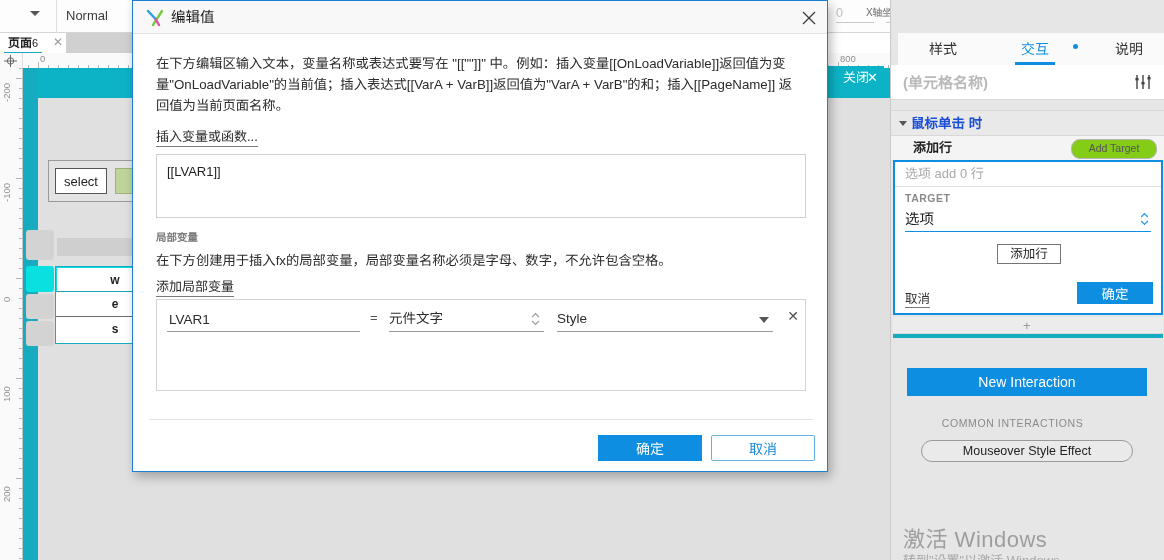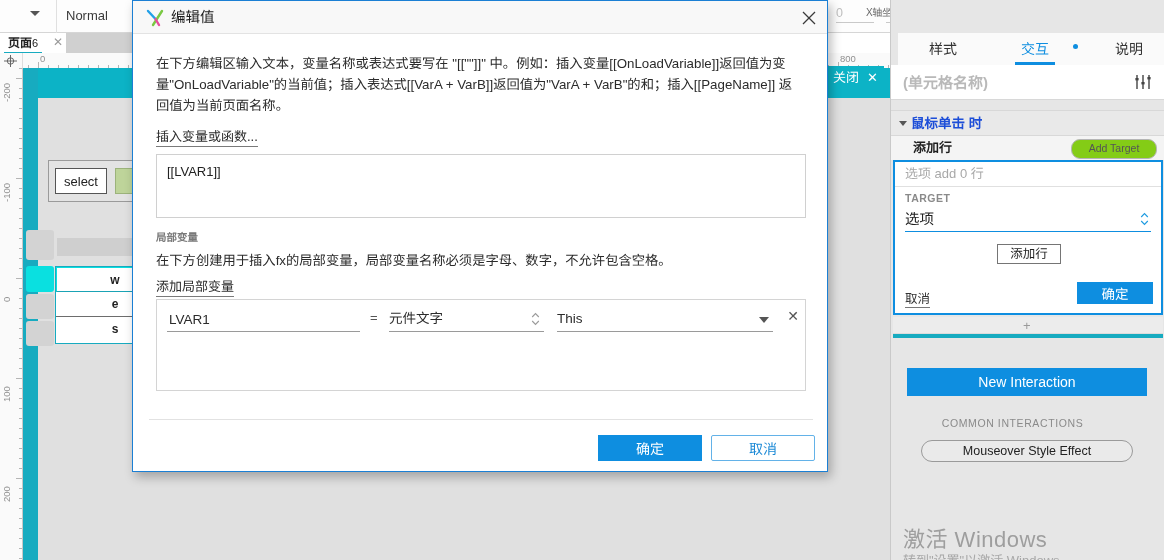--- a/index.html
+++ b/index.html
@@ -119,21 +119,21 @@
     font-size:12px; font-weight:bold; color:#222;
     border-bottom:1px solid #6d6d6d; box-sizing:border-box; background:#fff;
   }
   .tr.first { border:1px solid #0ae0e0; border-bottom:1px solid #1aa3b5; }
   .tr.last { border-bottom:none; }
 
   
   .closetag {
     position:absolute; left:828px; top:66px; width:56px; height:24px;
     background:#0cb3c6; color:#fff; font-size:13px; line-height:24px;
-    box-sizing:border-box; padding-left:5px;
+    box-sizing:border-box; padding-left:15px;
   }
   .closetag .x { position:absolute; right:6px; top:0; font-size:13px; color:#fff; }
   .modal {
     position:absolute; left:132px; top:0px; width:696px; height:472px;
     background:#fff; border:1px solid #1b7fd4; box-sizing:border-box;
     box-shadow: 3px 5px 10px rgba(0,0,0,0.28);
   }
   .modal-title {
     position:absolute; left:0; top:0; width:100%; height:33px;
     background:#f8f8f8; border-bottom:1px solid #e3e3e3; box-sizing:border-box;
@@ -613,21 +613,21 @@
       <input class="vp-name" value="LVAR1" style="">
       <div class="vp-eq">=</div>
       <div class="vp-sel1">
         <span>元件文字</span>
         <svg class="spin" viewBox="0 0 9 16">
           <path d="M1.2 6 L4.5 2.6 L7.8 6" fill="none" stroke="#9a9a9a" stroke-width="1.1"></path>
           <path d="M1.2 10 L4.5 13.4 L7.8 10" fill="none" stroke="#9a9a9a" stroke-width="1.1"></path>
         </svg>
       </div>
       <div class="vp-sel2">
-        <span>This</span>
+        <span>Style</span>
         <span class="caret"></span>
       </div>
       <div class="vp-del">✕</div>
     </div>
 
     <div class="modal-sep"></div>
     <button class="btn-ok">确定</button>
     <button class="btn-cancel">取消</button>
   </div>
 

